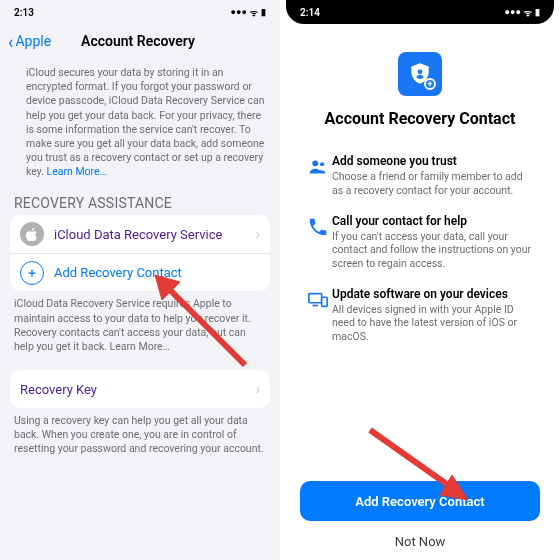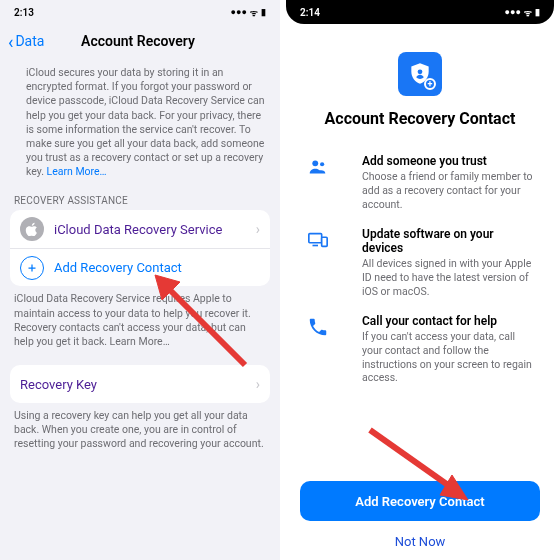--- a/index.html
+++ b/index.html
@@ -17,67 +17,67 @@
 
 
 .navbar { display:flex; align-items:center; height:34px; padding:0 8px; }
 .back-btn { display:flex; align-items:center; color:#007aff; font-size:14px; }
 .back-chevron { font-size:18px; margin-right:2px; }
 .nav-title { position:absolute; left:0; right:4px; text-align:center; font-size:14px; font-weight:600; pointer-events:none; }
 
 
 .lcontent { padding:8px 14px 0 26px; font-size:10.5px; color:#6d6d72; line-height:1.35; }
 .lcontent .link { color:#007aff; }
-.section-hdr { font-size:10px; color:#6d6d72; letter-spacing:0.2px; margin:16px 14px 4px 14px; }
+.section-hdr { font-size:14px; color:#6d6d72; letter-spacing:0.2px; margin:16px 14px 4px 14px; }
 .card { background:#fff; border-radius:10px; margin:0 10px; overflow:hidden; }
 .row { display:flex; align-items:center; min-height:38px; padding:6px 10px; position:relative; }
 .row + .row { border-top:0.5px solid #e5e5ea; }
 .row .icon-circ { width:24px; height:24px; border-radius:50%; display:flex; align-items:center; justify-content:center; flex:none; margin-right:10px; }
 .row .icon-circ.gray { background:#b0b0b5; color:#fff; }
 .row .icon-circ.blue-outline { border:1.5px solid #007aff; color:#007aff; }
 .row .label { font-size:13px; color:#4c1d95; }
 .row .label.blue { color:#007aff; }
 .row .chev { margin-left:auto; color:#c7c7cc; font-size:14px; }
 .footer-text { font-size:10.5px; color:#6d6d72; line-height:1.35; padding:6px 14px 0 14px; }
 
 
 .rcontent { padding:20px 24px 0 24px; text-align:center; }
 .big-icon { width:44px; height:44px; background:#1976f5; border-radius:8px; margin:8px auto 14px auto; display:flex; align-items:center; justify-content:center; color:#fff; position:relative; }
 .big-icon svg { width:26px; height:26px; }
 .big-icon .plus { position:absolute; right:6px; bottom:6px; width:12px; height:12px; border-radius:50%; background:#1976f5; border:2px solid #fff; color:#fff; font-size:9px; font-weight:700; display:flex; align-items:center; justify-content:center; line-height:1; }
 .big-title { font-size:16px; font-weight:700; line-height:1.15; margin-bottom:26px; }
-.feature { display:flex; gap:30px; text-align:left; margin-bottom:16px;justify-content:center; }
+.feature { display:flex; gap:0; text-align:left; margin-bottom:16px;justify-content:center; }
 .feature .ficon { width:28px; flex:none; color:#1976f5; display:flex; align-items:flex-start; justify-content:center; padding-top:2px; }
 .feature .ficon svg { width:22px; height:22px; }
 .feature .ftitle { font-size:12px; font-weight:600; margin-bottom:2px; }
 .feature .fdesc { font-size:10.5px; color:#6d6d72; line-height:1.3; }
 .rbuttons { position:absolute; left:0; right:0; bottom:10px; padding:0 20px; text-align:center; }
 .primary-btn { background:#007aff; color:#fff; border:none; width:100%; height:40px; border-radius:10px; font-size:13px; font-weight:600; margin-bottom:10px; }
-.secondary-link { color:#1d4ed8; font-size:13px; background:none; border:none; }
+.secondary-link { color:#404040; font-size:13px; background:none; border:none; }
 
 
 .arrow { position:absolute; pointer-events:none; }
 .arrow svg line, .arrow svg polygon { stroke:#e53935; fill:#e53935; }
 </style>
 </head>
 <body>
 
 <div class="phone left">
   <div class="statusbar">
     <span>2:13</span>
     <span class="sb-icons">
       <span class="sb-sig">●●●</span>
         <span class="sb-wifi">ᯤ</span>
         <span class="sb-batt">▮</span>
     </span>
   </div>
   <div class="navbar">
     <div class="back-btn">
       <span class="back-chevron">‹</span>
-      <span>Data</span>
+      <span>Apple</span>
     </div>
     <div class="nav-title">Account Recovery</div>
   </div>
 
   <div class="lcontent">
     <span>iCloud secures your data by storing it in an encrypted format. If you forgot your password or device passcode, iCloud Data Recovery Service can help you get your data back. For your privacy, there is some information the service can't recover. To make sure you get all your data back, add someone you trust as a recovery contact or set up a recovery key. </span><span class="link">Learn More…</span>
   </div>
 
   <div class="section-hdr">RECOVERY ASSISTANCE</div>
   <div class="card">
@@ -151,41 +151,41 @@
           </svg>
       </div>
       <div>
         <div class="ftitle">Add someone you trust</div>
         <div class="fdesc">Choose a friend or family member to add as a recovery contact for your account.</div>
       </div>
     </div>
 
     <div class="feature">
       <div class="ficon">
+        <svg viewBox="0 0 24 24" fill="#1976f5">
+            <path d="M6.6 10.8c1.4 2.8 3.8 5.2 6.6 6.6l2.2-2.2c.3-.3.7-.4 1-.2 1.1.4 2.3.6 3.6.6.6 0 1 .4 1 1V20c0 .6-.4 1-1 1C10.6 21 3 13.4 3 4c0-.6.4-1 1-1h3.4c.6 0 1 .4 1 1 0 1.3.2 2.5.6 3.6.1.4 0 .8-.2 1l-2.2 2.2z"></path>
+          </svg>
+      </div>
+      <div>
+        <div class="ftitle">Call your contact for help</div>
+        <div class="fdesc">If you can't access your data, call your contact and follow the instructions on your screen to regain access.</div>
+      </div>
+    </div>
+
+    <div class="feature">
+      <div class="ficon">
         <svg viewBox="0 0 24 24" fill="none" stroke="#1976f5" stroke-width="1.8">
             <rect x="2" y="5" width="14" height="10" rx="1"></rect>
             <path d="M6 18h6"></path>
             <rect x="16" y="9" width="6" height="10" rx="1" fill="#fff"></rect>
           </svg>
       </div>
       <div>
         <div class="ftitle">Update software on your devices</div>
         <div class="fdesc">All devices signed in with your Apple ID need to have the latest version of iOS or macOS.</div>
-      </div>
-    </div>
-
-    <div class="feature">
-      <div class="ficon">
-        <svg viewBox="0 0 24 24" fill="#1976f5">
-            <path d="M6.6 10.8c1.4 2.8 3.8 5.2 6.6 6.6l2.2-2.2c.3-.3.7-.4 1-.2 1.1.4 2.3.6 3.6.6.6 0 1 .4 1 1V20c0 .6-.4 1-1 1C10.6 21 3 13.4 3 4c0-.6.4-1 1-1h3.4c.6 0 1 .4 1 1 0 1.3.2 2.5.6 3.6.1.4 0 .8-.2 1l-2.2 2.2z"></path>
-          </svg>
-      </div>
-      <div>
-        <div class="ftitle">Call your contact for help</div>
-        <div class="fdesc">If you can't access your data, call your contact and follow the instructions on your screen to regain access.</div>
       </div>
     </div>
   </div>
 
   <div class="rbuttons">
     <button class="primary-btn">Add Recovery Contact</button>
     <button class="secondary-link">Not Now</button>
   </div>
 
   <div class="arrow" style="left:80px; top:420px; width:120px; height:90px;">

